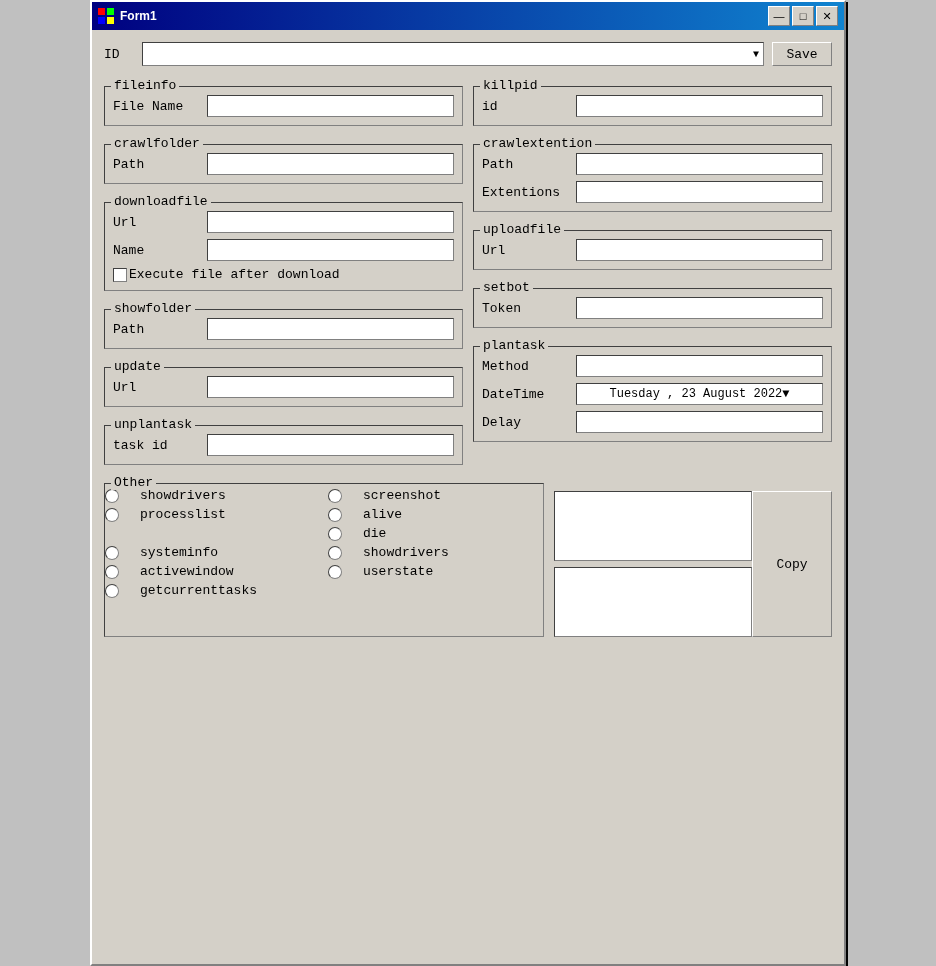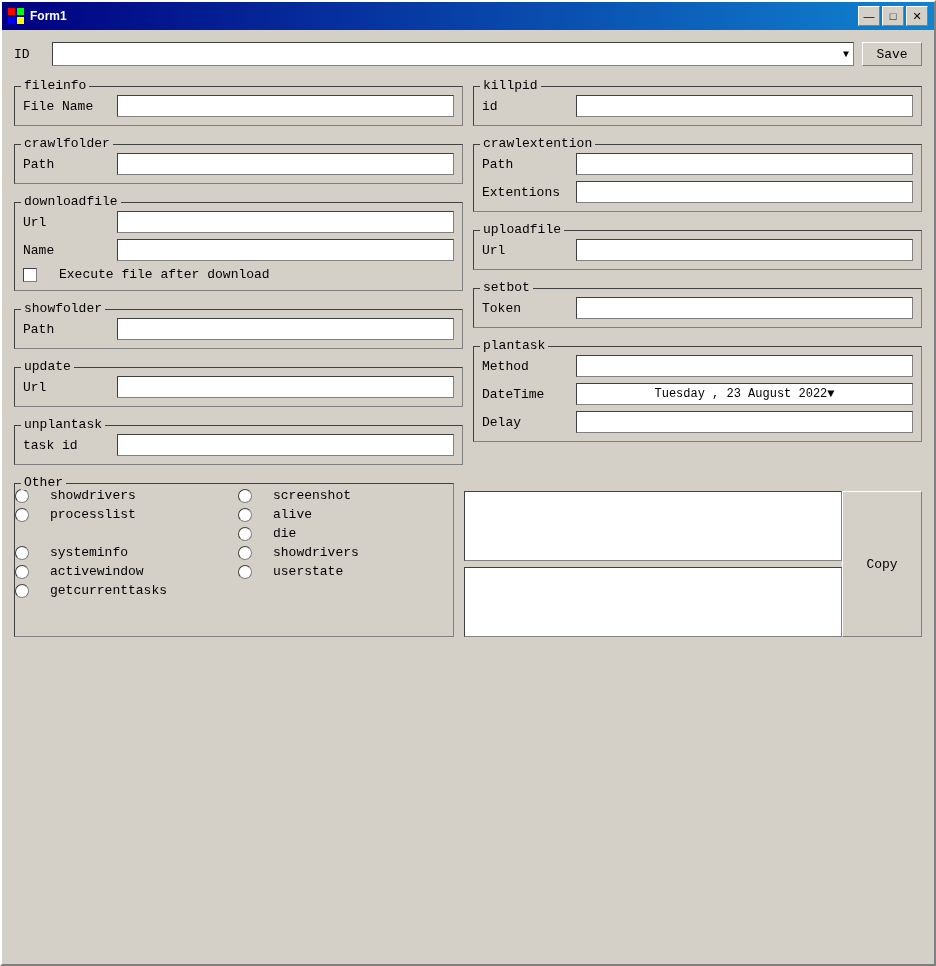--- a/index.html
+++ b/index.html
@@ -6,21 +6,21 @@
     body {
       background: #c0c0c0;
       font-family: 'Courier New', Courier, monospace;
       font-size: 13px;
       display: flex;
       justify-content: center;
       align-items: flex-start;
       min-height: 100vh;
     }
     .window {
-      width: 936px;
+      width: 756px;
       min-height: 966px;
       background: #d4d0c8;
       border: 2px solid #ffffff;
       border-right-color: #808080;
       border-bottom-color: #808080;
       box-shadow: 2px 2px 0 #000;
       display: flex;
       flex-direction: column;
     }
     .title-bar {
@@ -153,21 +153,21 @@
       border: 1px solid #808080;
       border-top-color: #404040;
       border-left-color: #404040;
       padding: 0 3px;
       font-family: 'Courier New', Courier, monospace;
       font-size: 12px;
     }
     .checkbox-row {
       display: flex;
       align-items: center;
-      gap: 22px;
+      gap: 2px;
       margin-top: 0;
     }
     .checkbox-box {
       width: 14px;
       height: 14px;
       background: white;
       border: 1px solid #808080;
       border-top-color: #404040;
       border-left-color: #404040;
       flex-shrink: 0;

